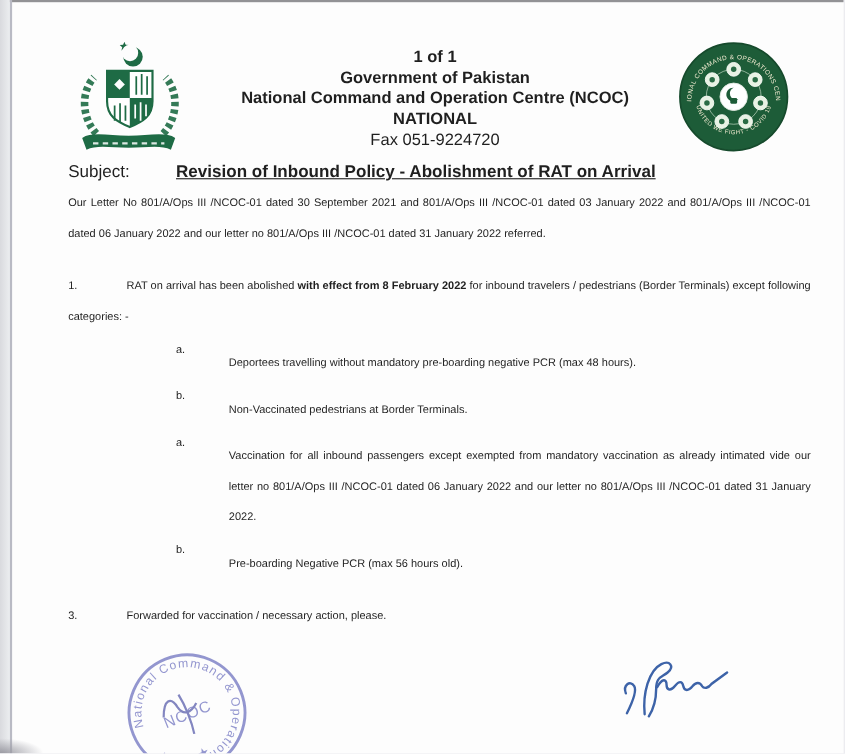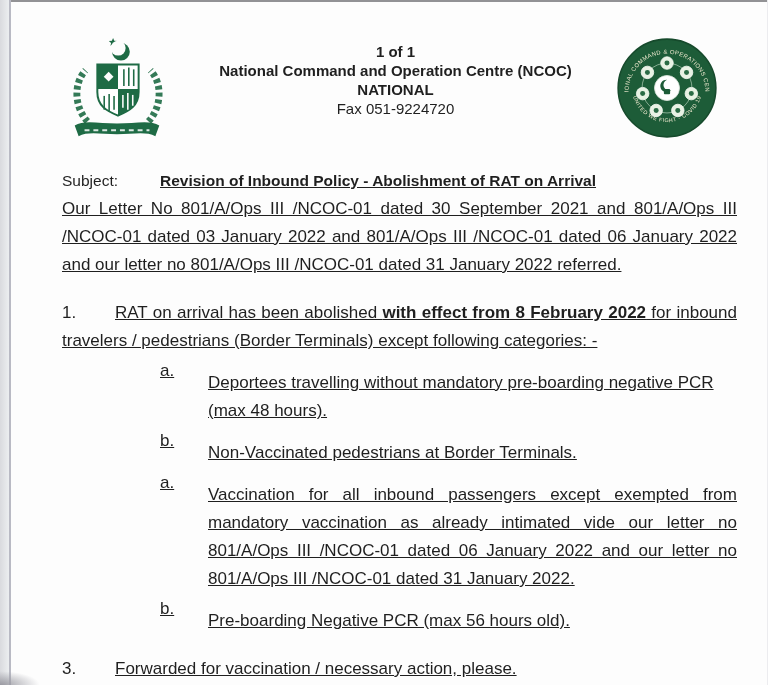--- a/index.html
+++ b/index.html
@@ -30,26 +30,26 @@
   .content { position:relative; padding:34px 30px 0 62px; }
 
   
   .header { display:flex; align-items:flex-start; }
   .emblem { width:118px; height:112px; flex:0 0 auto; margin-left:-4px; }
   .header-center { flex:1 1 auto; text-align:center; padding-top:8px; line-height:19px; font-size:15px; }
   .header-center .b { font-weight:bold; }
   .seal { width:104px; height:104px; flex:0 0 auto; margin-right:18px; margin-top:2px; }
 
   
-  .subject-row { display:flex; margin-top:26px; font-size:15.5px; }
+  .subject-row { display:flex; margin-top:2px; font-size:15.5px; }
   .subject-label { width:98px; flex:0 0 auto; }
   .subject-title { font-weight:bold; text-decoration:underline; }
 
   
-  .body-text { font-size:17px; line-height:28px;text-decoration:underline; }
+  .body-text { font-size:10px; line-height:28px; }
   .para { text-align:justify; margin-top:5px; }
   .num { display:inline-block; width:53px; }
   .item { margin-top:20px; }
   .sub-item { display:flex; margin-left:98px; margin-top:2px; }
   .sub-letter { width:48px; flex:0 0 auto; }
   .sub-text { flex:1 1 auto;margin-top:12px; }
   .sub-text.justify { text-align:justify; }
 
   
   .footer { position:relative; height:150px; margin-top:6px; }
@@ -99,20 +99,21 @@
             <line x1="71" y1="59" x2="71" y2="76"></line>
             <line x1="76" y1="61" x2="76" y2="72"></line>
         </g>
 
         <path d="M17,92 c9,-6 25,-2 43,-2 c18,0 34,-4 43,2 l-4,11 c-9,-5 -23,-2 -39,-2 c-16,0 -30,-3 -39,2 z" fill="#1e6b45"></path>
         <path d="M27,97 h66" stroke="#fdfdfd" stroke-width="2" stroke-dasharray="5 4" opacity=".85" fill="none"></path>
       </svg>
 
       <div class="header-center">
         <div class="b">1 of 1</div>
+        <div class="b">Government of Pakistan</div>
         <div class="b">National Command and Operation Centre (NCOC)</div>
         <div class="b">NATIONAL</div>
         <div>Fax 051-9224720</div>
       </div>
 
       <svg class="seal" viewBox="0 0 100 100">
         <circle cx="50" cy="50" r="47" fill="#1d5c38" stroke="#164a2c" stroke-width="1.5"></circle>
         <defs>
           <path id="sealTop" d="M 13,54 A 37,37 0 0 1 87,54"></path>
           <path id="sealBottom" d="M 17,57 A 34,34 0 0 0 83,57"></path>

